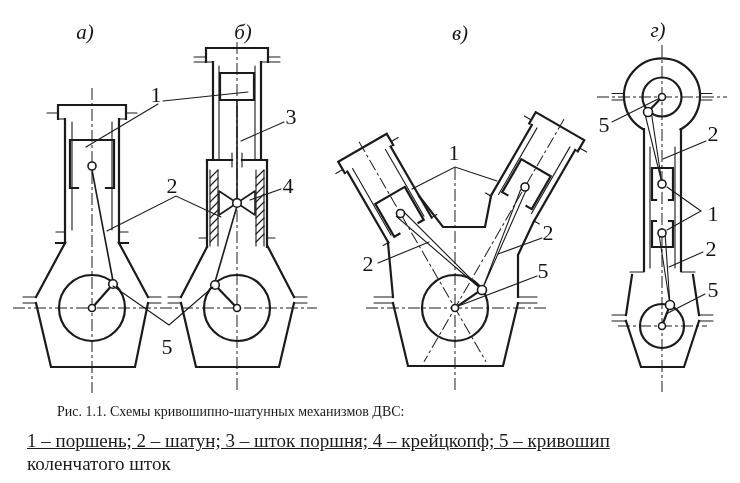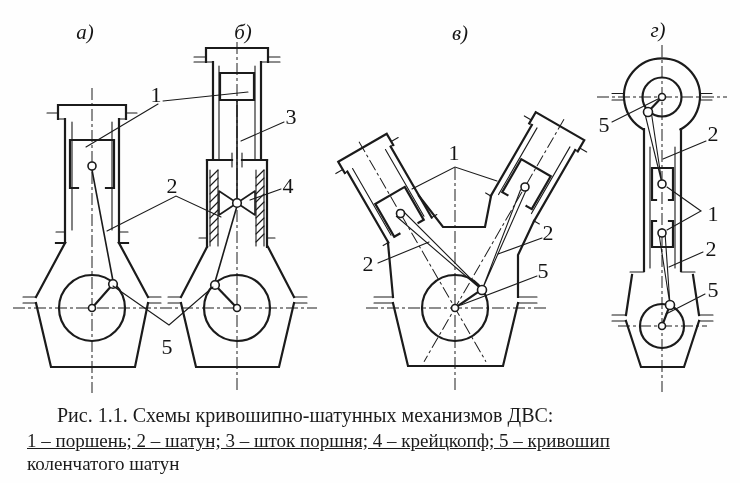--- a/index.html
+++ b/index.html
@@ -7,21 +7,21 @@
         font-family:"Liberation Serif","DejaVu Serif",serif;color:#1b1b1b;}
   svg{position:absolute;top:0;left:0;}
   .s2{stroke:#1b1b1b;stroke-width:2.2;fill:none;stroke-linecap:square;}
   .s15{stroke:#1b1b1b;stroke-width:1.6;fill:none;stroke-linecap:round;}
   .s1{stroke:#1b1b1b;stroke-width:1.1;fill:none;stroke-linecap:round;}
   .cl{stroke:#1e1e1e;stroke-width:1;fill:none;stroke-dasharray:12 3 3 3;}
   .pin{stroke:#1b1b1b;stroke-width:1.6;fill:#fefefe;}
   .num{font-family:"Liberation Serif","DejaVu Serif",serif;font-size:22px;fill:#151515;text-anchor:middle;}
   .plab{font-family:"Liberation Serif","DejaVu Serif",serif;font-size:21px;font-style:italic;fill:#151515;text-anchor:middle;}
   .caption{position:absolute;left:0;top:0;width:740px;}
-  .cap-title{position:absolute;left:57px;top:404px;font-size:20px;white-space:nowrap;}
+  .cap-title{position:absolute;left:57px;top:404px;font-size:14px;white-space:nowrap;}
   .cap-l1{position:absolute;left:27px;top:430px;font-size:19px;white-space:nowrap;text-decoration:underline;}
   .cap-l2{position:absolute;left:27px;top:453px;font-size:19px;white-space:nowrap;}
 </style>
 </head>
 <body>
 
 <div class="page">
 
 <svg width="740" height="400" viewBox="0 0 740 400">
 
@@ -191,16 +191,16 @@
     <text class="num" x="713" y="141">2</text>
     <text class="num" x="713" y="221">1</text>
     <text class="num" x="711" y="256">2</text>
     <text class="num" x="713" y="297">5</text>
   </g>
 </svg>
 
 <div class="caption">
   <div class="cap-title">Рис. 1.1. Схемы кривошипно-шатунных механизмов ДВС:</div>
   <div class="cap-l1">1 – поршень; 2 – шатун; 3 – шток поршня; 4 – крейцкопф; 5 – кривошип</div>
-  <div class="cap-l2">коленчатого шатун</div>
+  <div class="cap-l2">коленчатого шток</div>
 </div>
 
 </div>
 
 </body></html>

